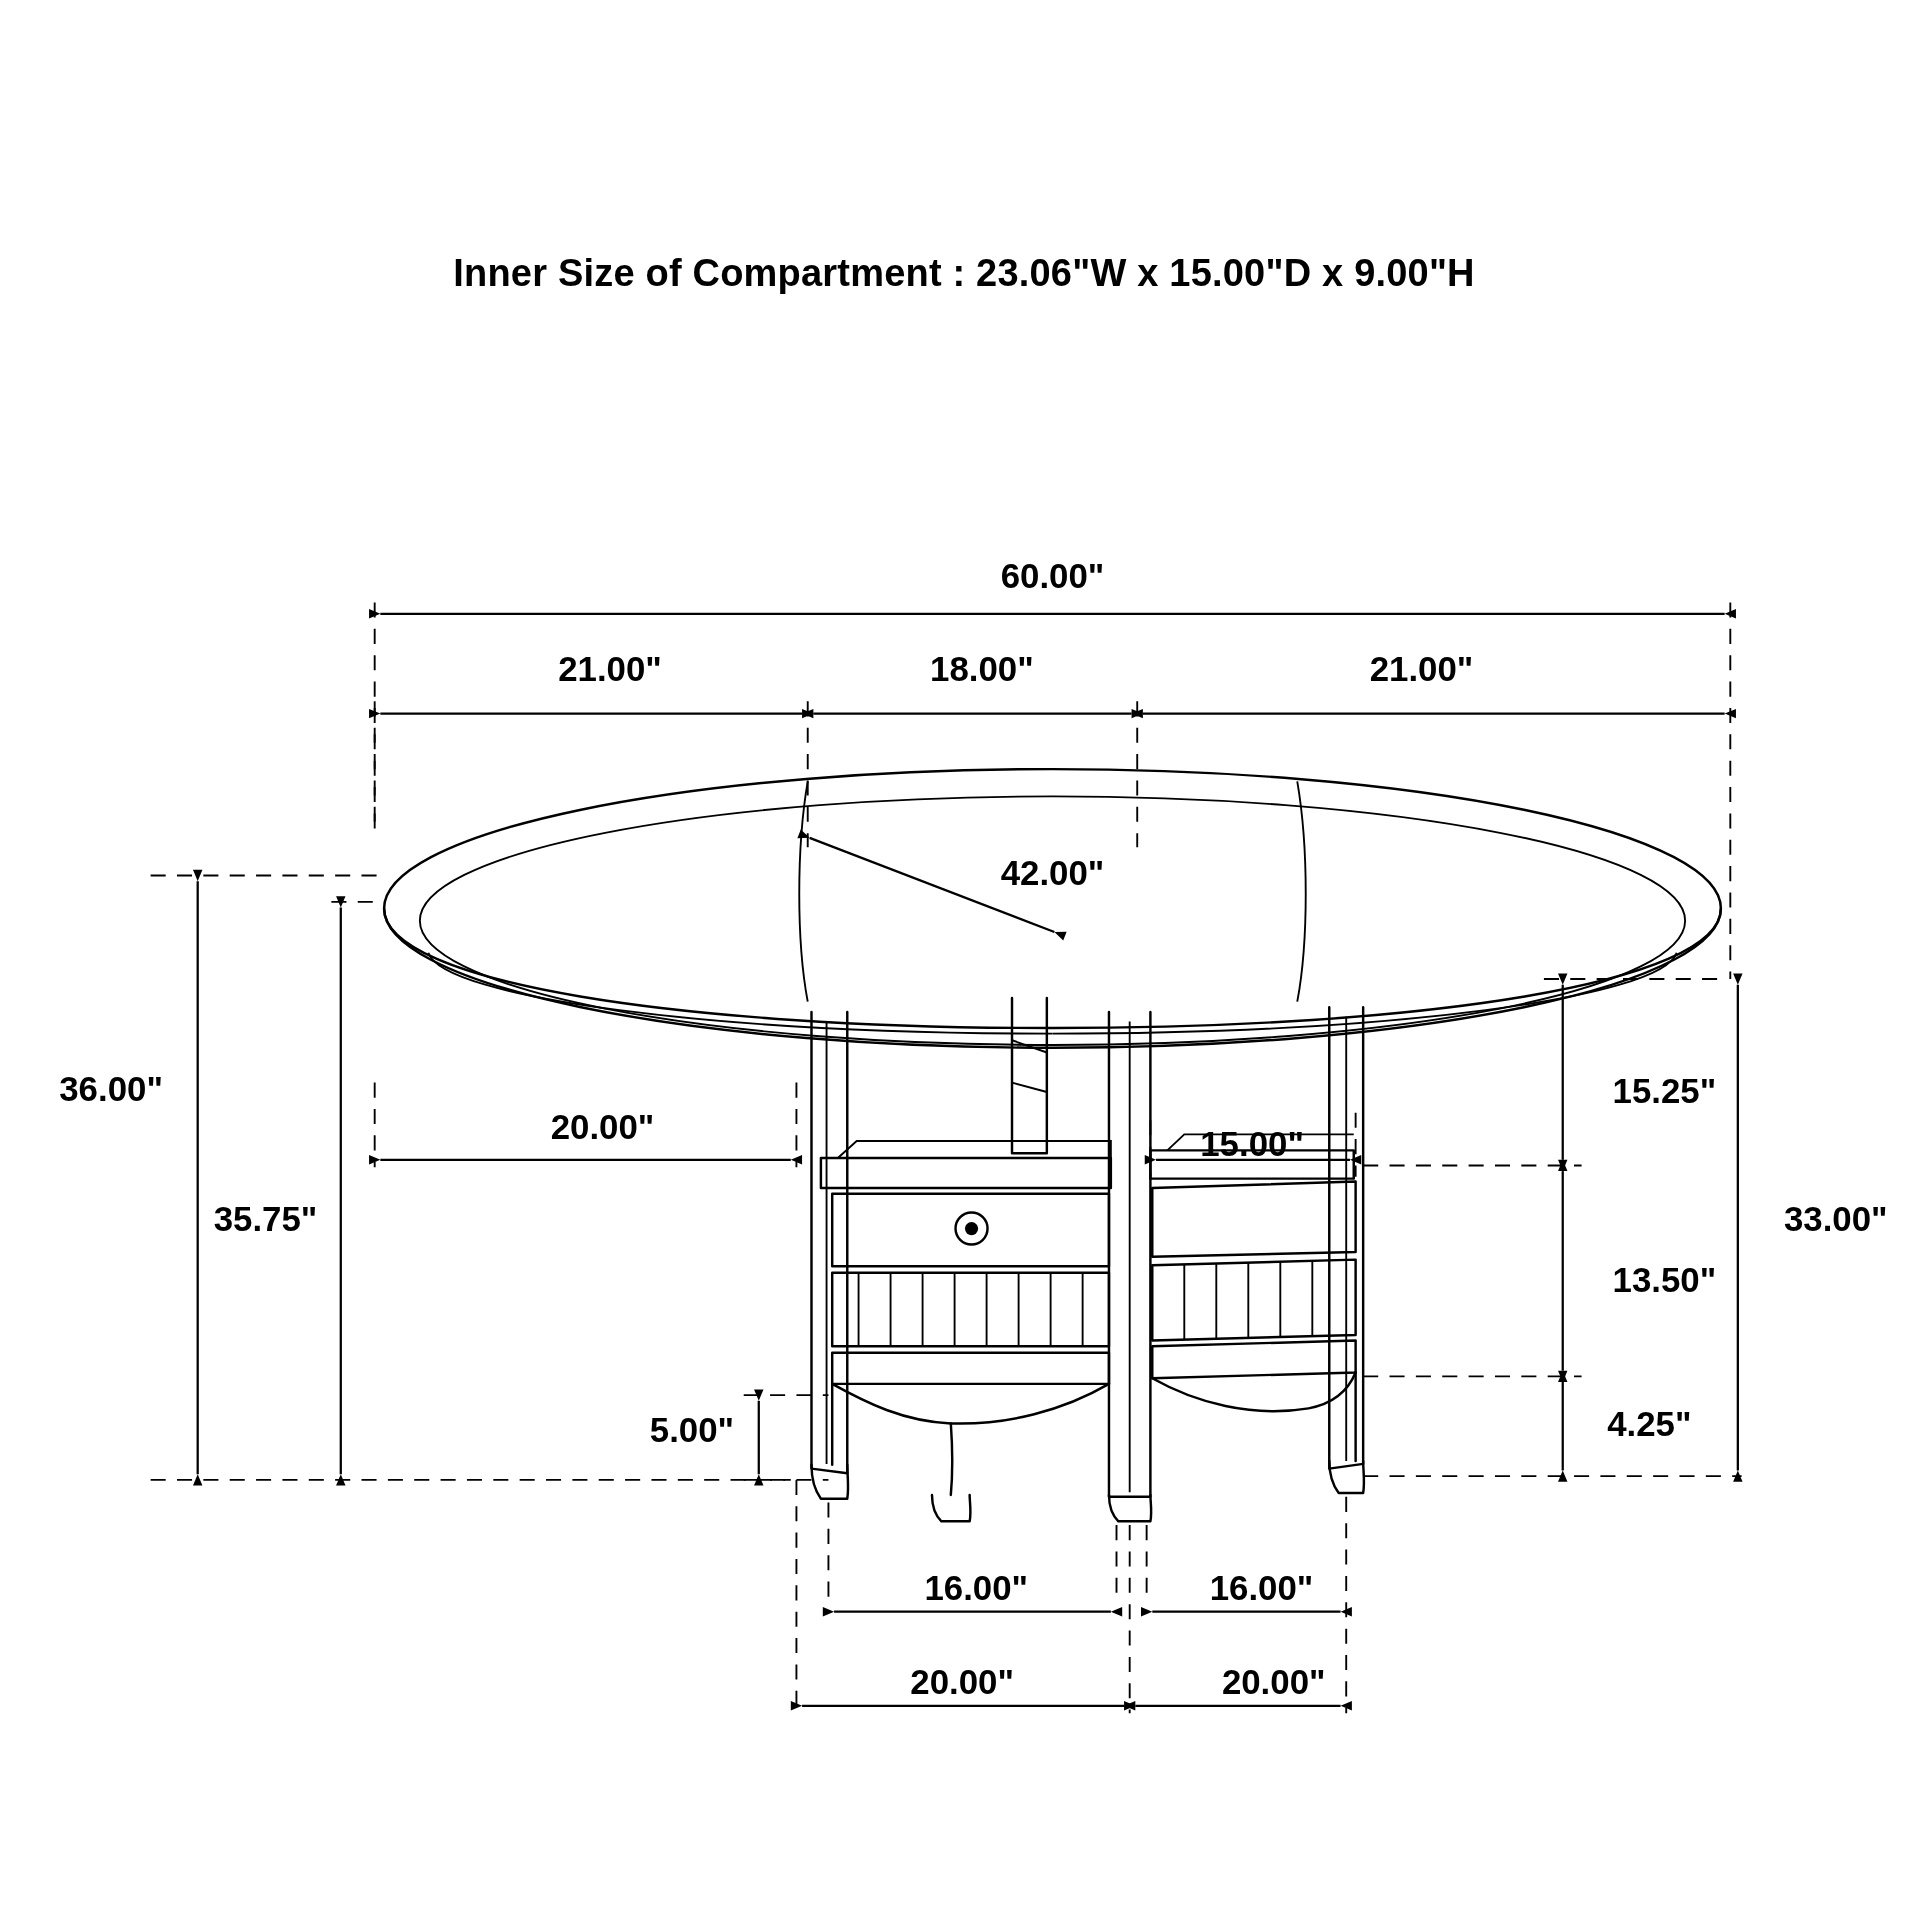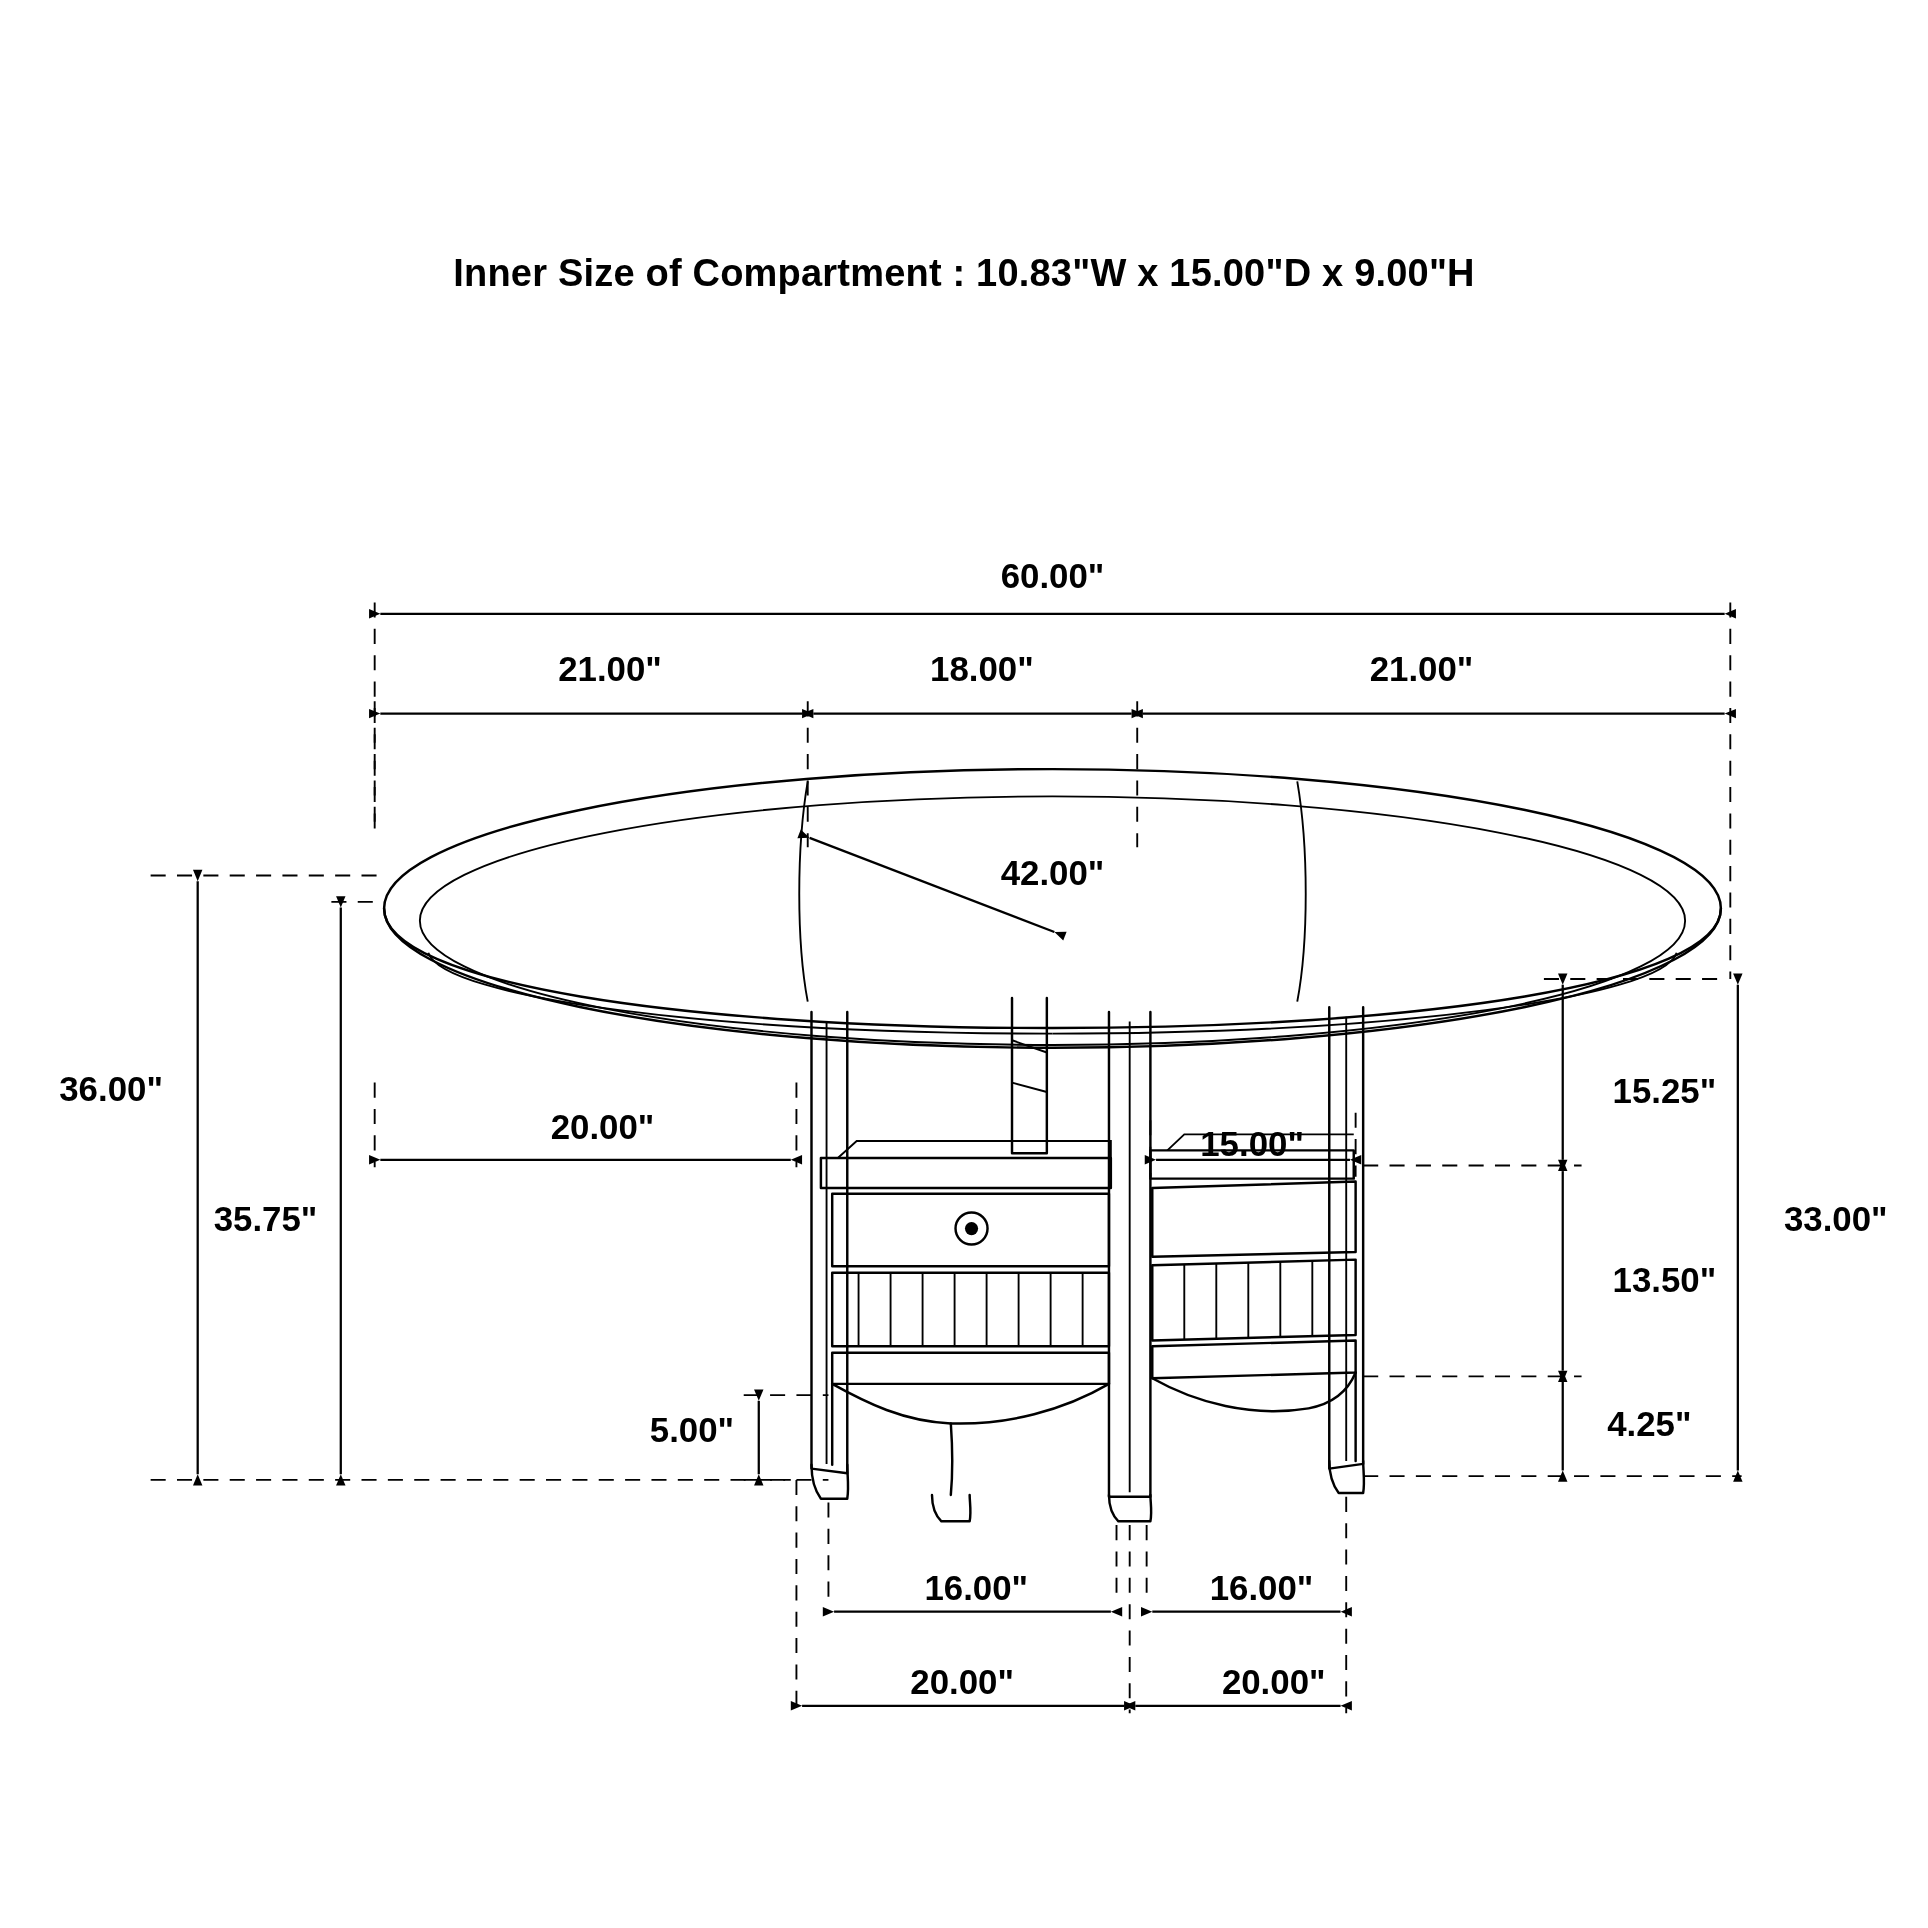--- a/index.html
+++ b/index.html
@@ -43,21 +43,21 @@
     font-weight: bold;
     fill: #000;
     text-anchor: middle;
   }
 </style>
 </head>
 <body>
 
 <div id="stage">
 
-  <div id="title">Inner Size of Compartment : 10.83"W x 15.00"D x 9.00"H</div>
+  <div id="title">Inner Size of Compartment : 23.06"W x 15.00"D x 9.00"H</div>
 
   <svg id="drawing" viewBox="0 0 2048 2048">
     <defs>
       <marker id="arrowStart" markerWidth="14" markerHeight="12" refX="13" refY="6" orient="auto" markerUnits="userSpaceOnUse">
         <path d="M13,6 L1,1 L1,11 Z" fill="#000"></path>
       </marker>
       <marker id="arrowEnd" markerWidth="14" markerHeight="12" refX="1" refY="6" orient="auto" markerUnits="userSpaceOnUse">
         <path d="M1,6 L13,1 L13,11 Z" fill="#000"></path>
       </marker>
       <style>

